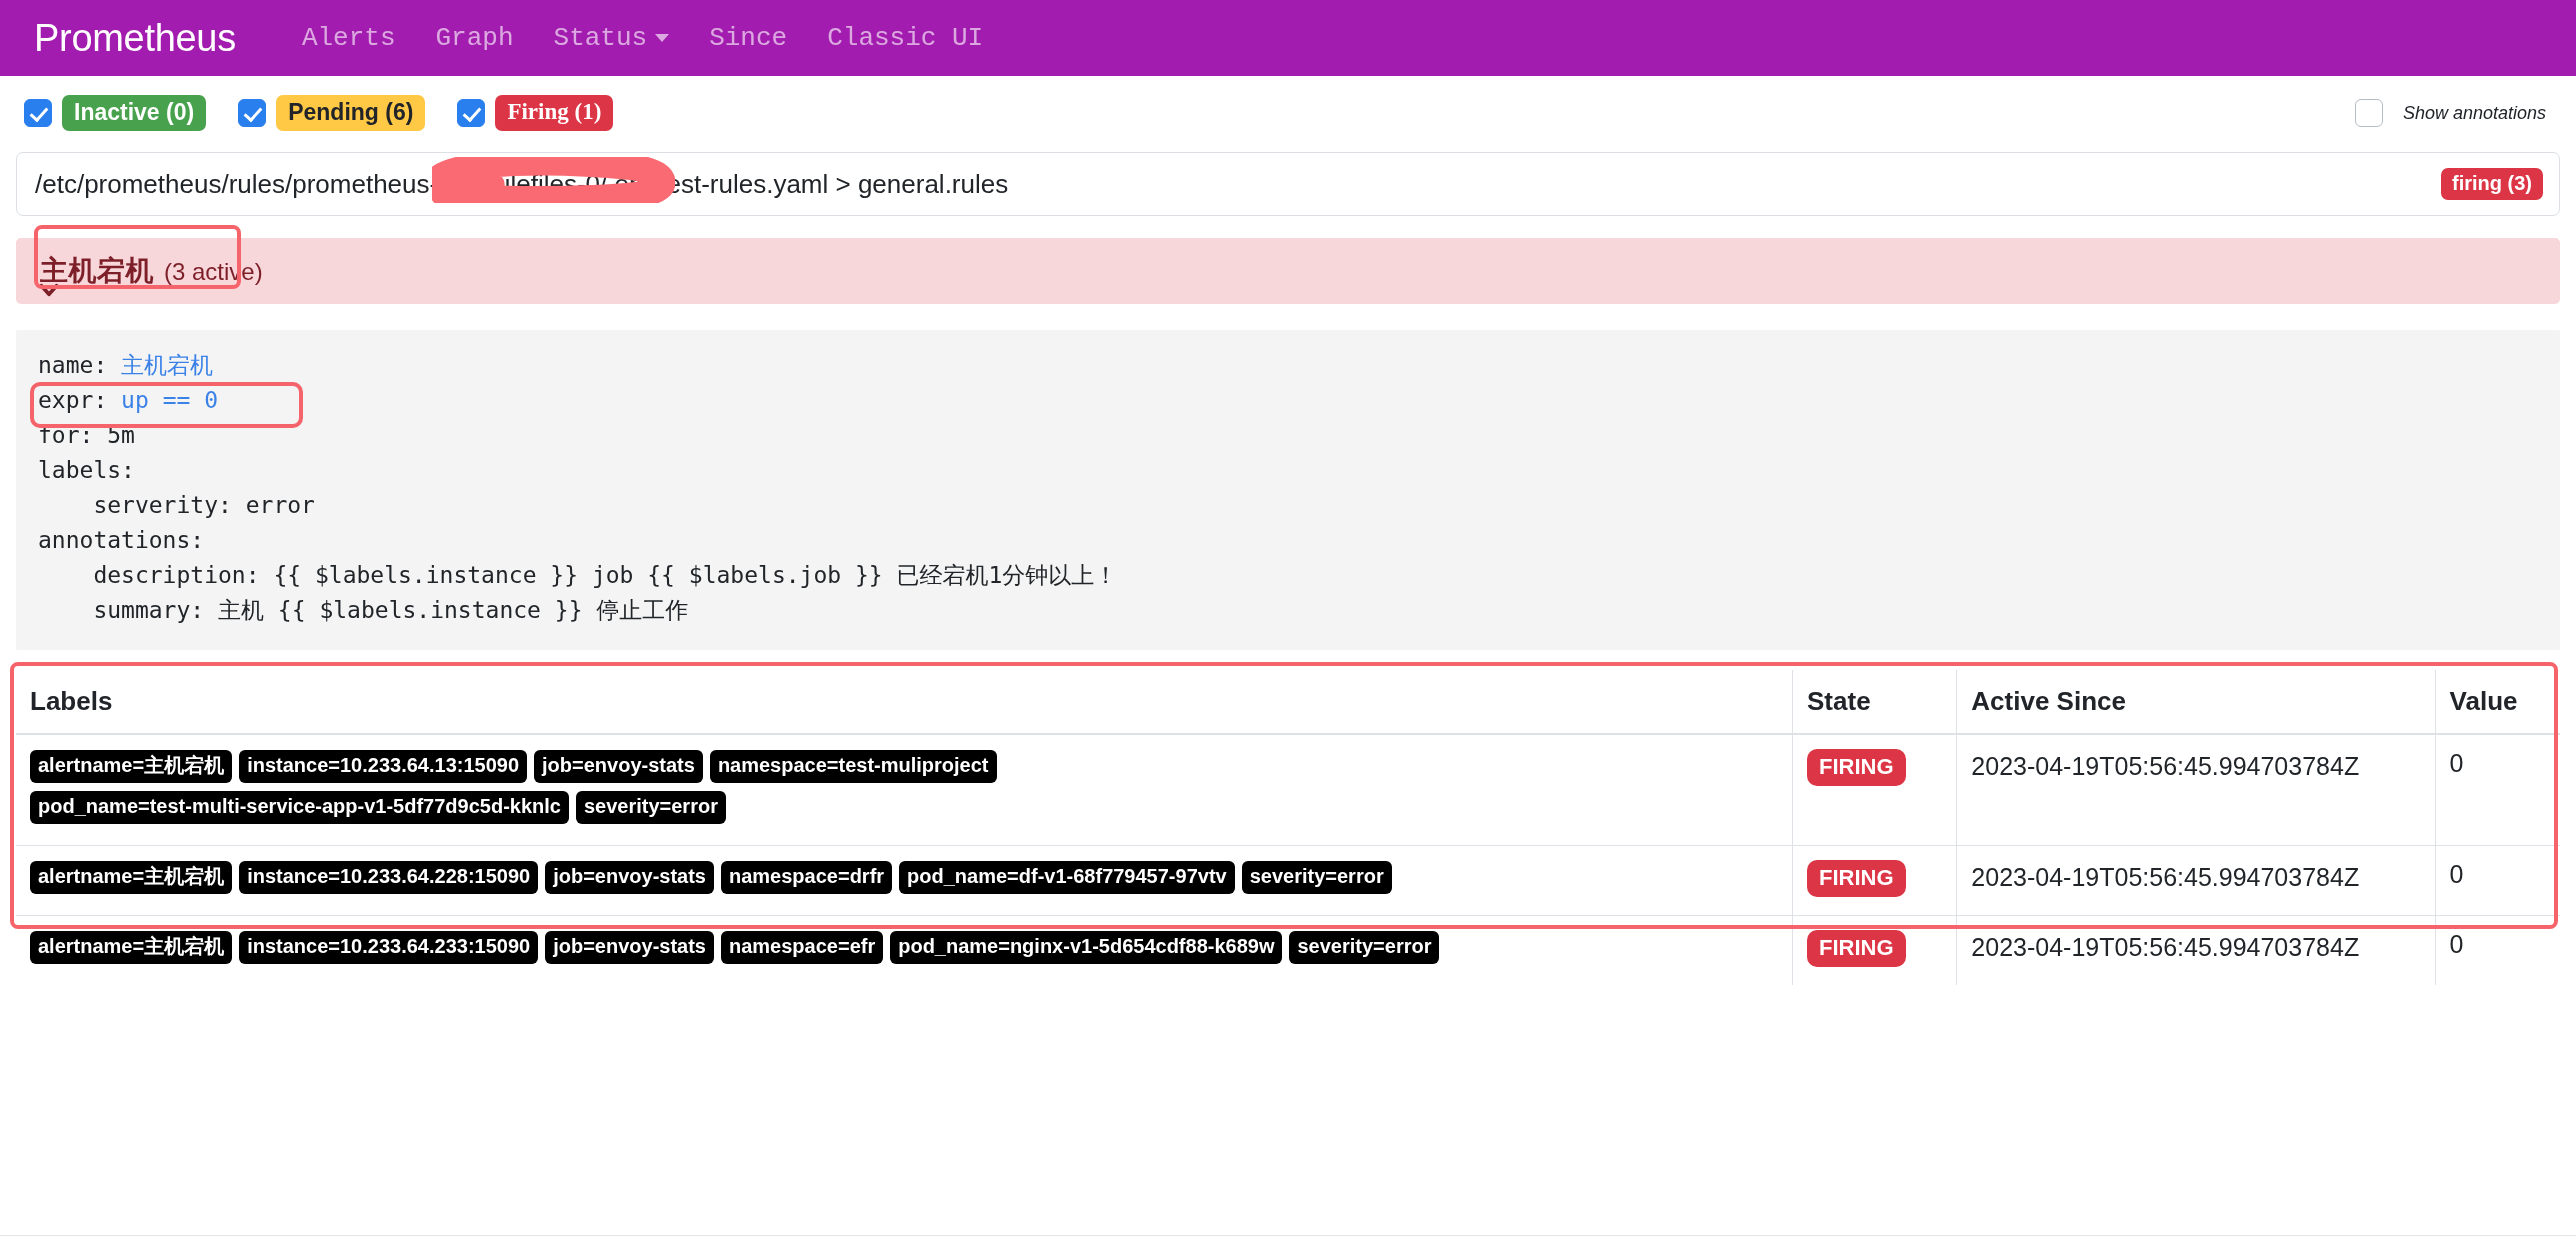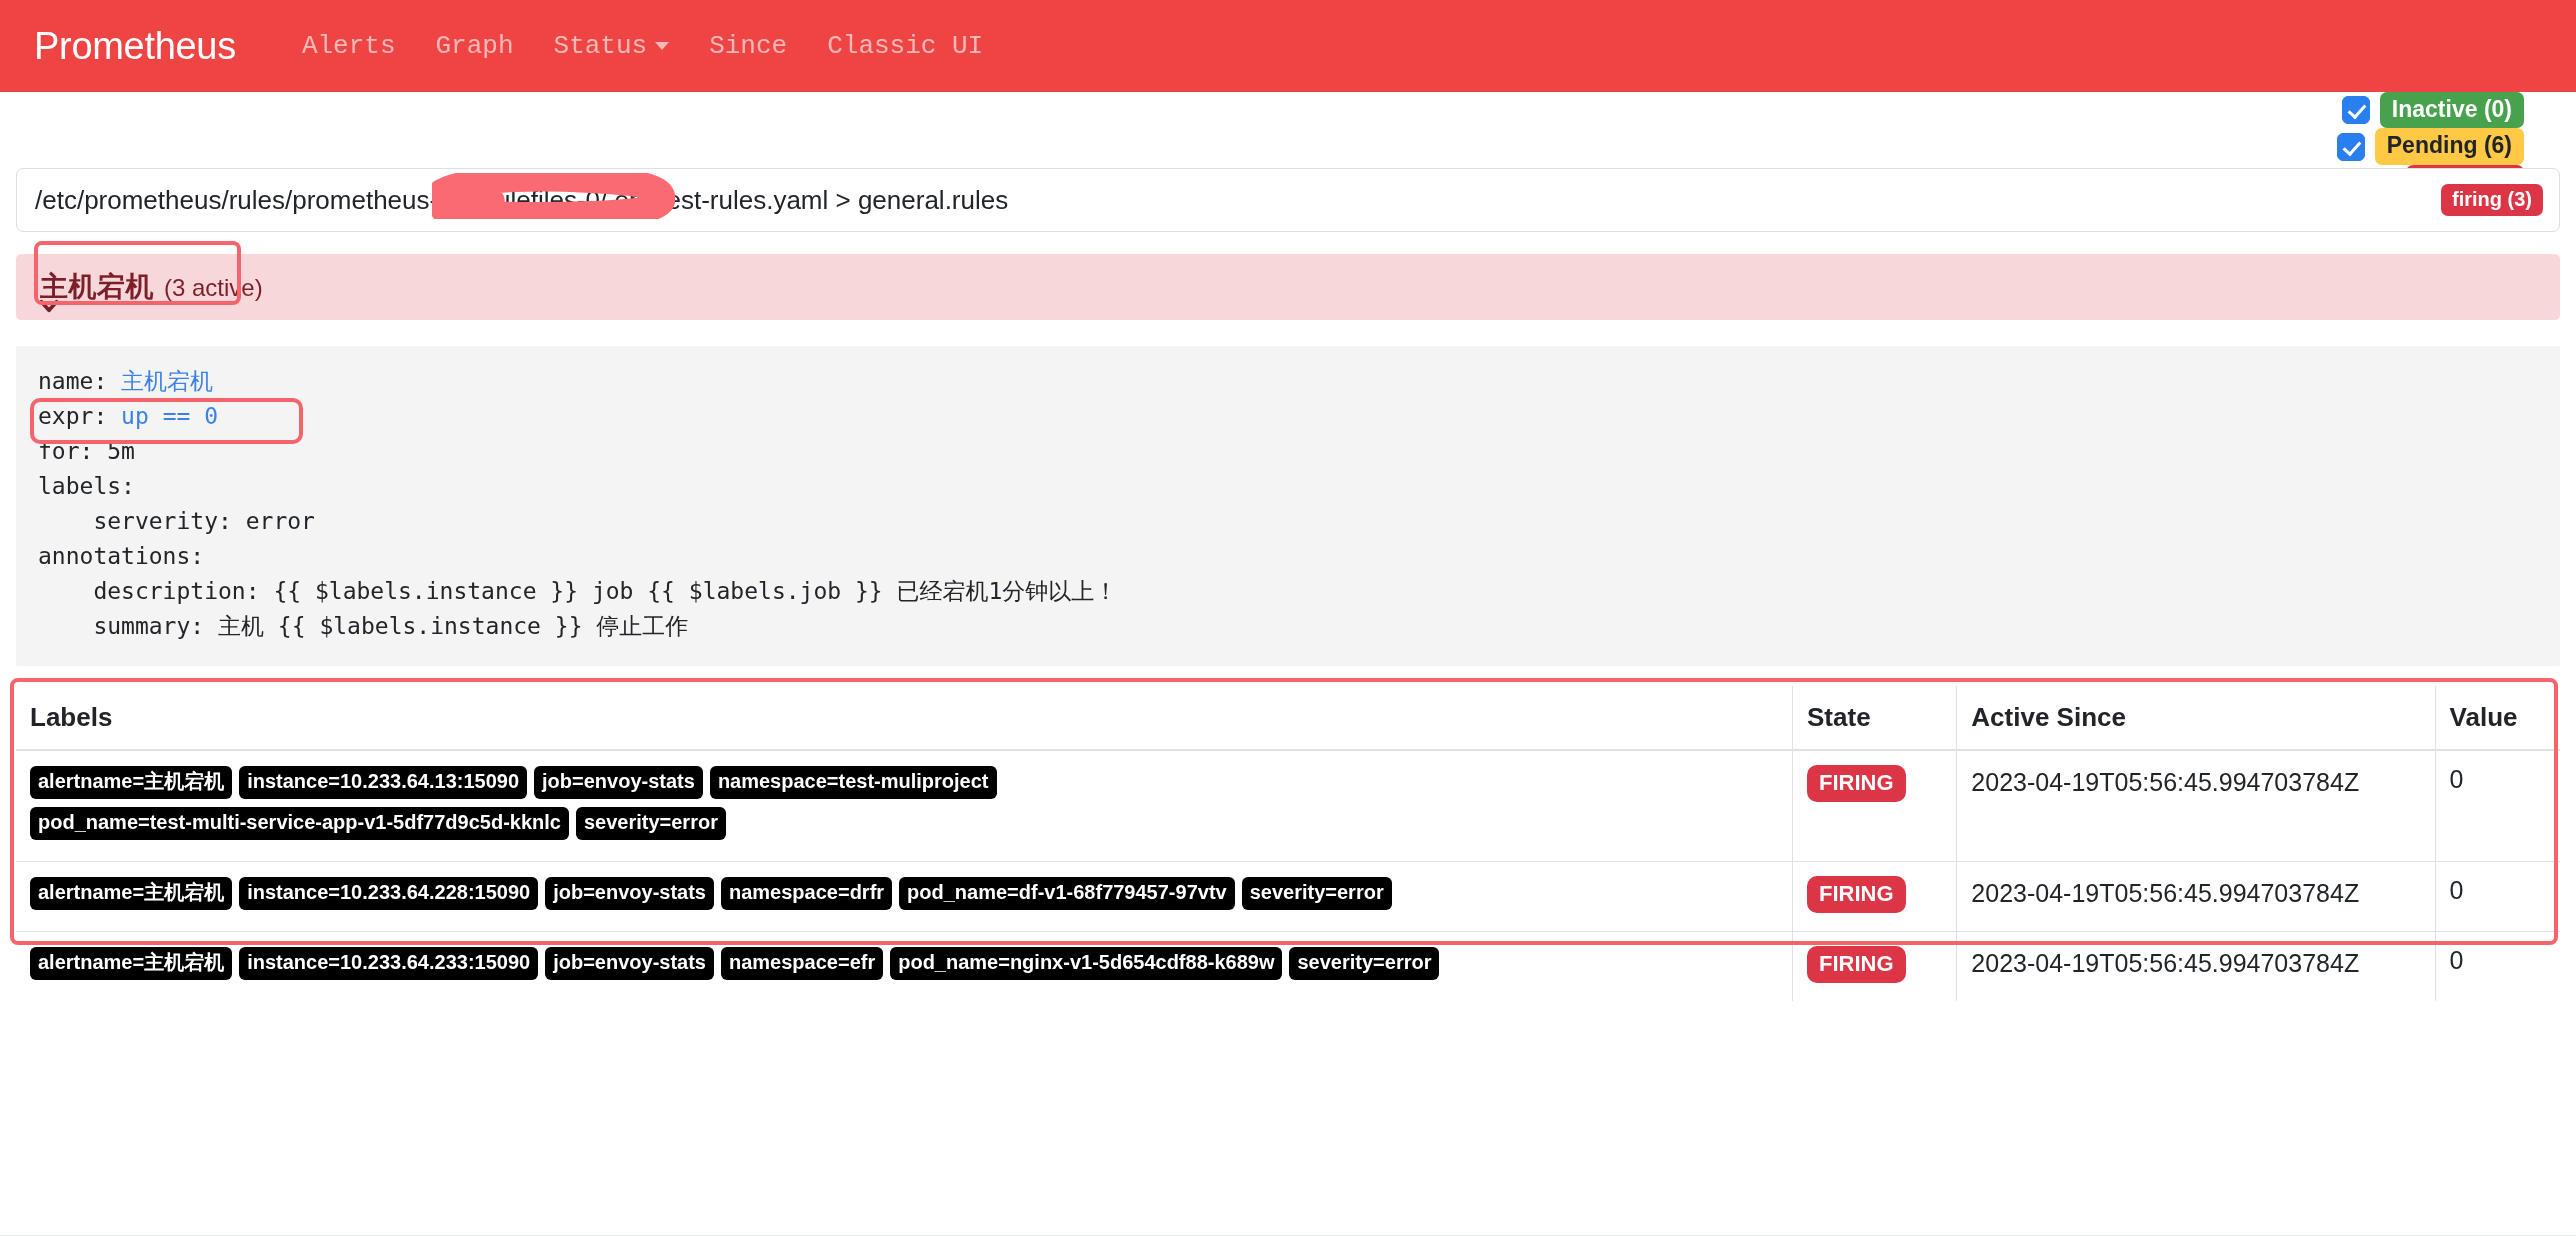--- a/index.html
+++ b/index.html
@@ -8,22 +8,22 @@
     width: 2576px;
     height: 1236px;
     background: #ffffff;
     font-family: "Liberation Sans", sans-serif;
     color: #212529;
     overflow: hidden;
   }
 
   
   .navbar {
-    height: 92px;
-    background: #ef4444;
+    height: 76px;
+    background: #a21caf;
     display: flex;
     align-items: center;
     padding: 0 12px 0 34px;
     width: 100%;
   }
   .brand {
     color: #ffffff;
     font-size: 38px;
     font-weight: 400;
     letter-spacing: -0.3px;
@@ -49,25 +49,24 @@
     border-right: 7px solid transparent;
     border-top: 8px solid rgba(255,255,255,0.62);
   }
 
   
   .page { padding: 0 16px; width: 100%; }
 
   
   .filterbar {
     display: flex;
-    align-items: flex-end;
+    align-items: center;
     height: 74px;
     padding: 0 4px 0 8px;
     position: relative;
-    flex-direction: column;
   }
   .filter-group { display: flex; align-items: center; margin-right: 32px; }
   .cb {
     width: 28px; height: 28px;
     border-radius: 6px;
     background: #2a7fee;
     border: 1px solid #2a7fee;
     margin-right: 10px;
     position: relative;
     flex: none;

